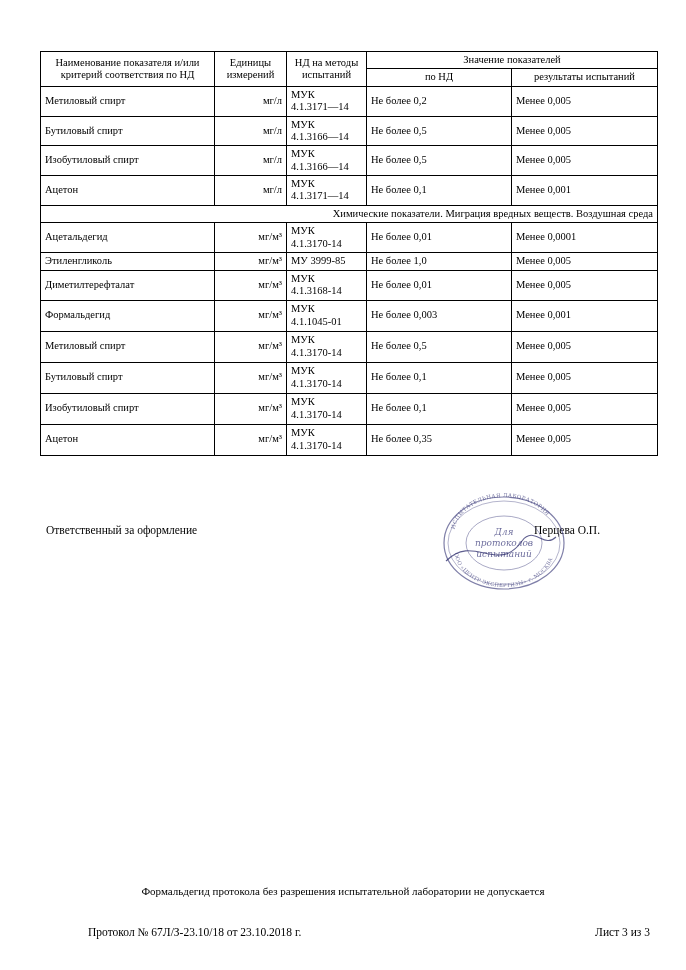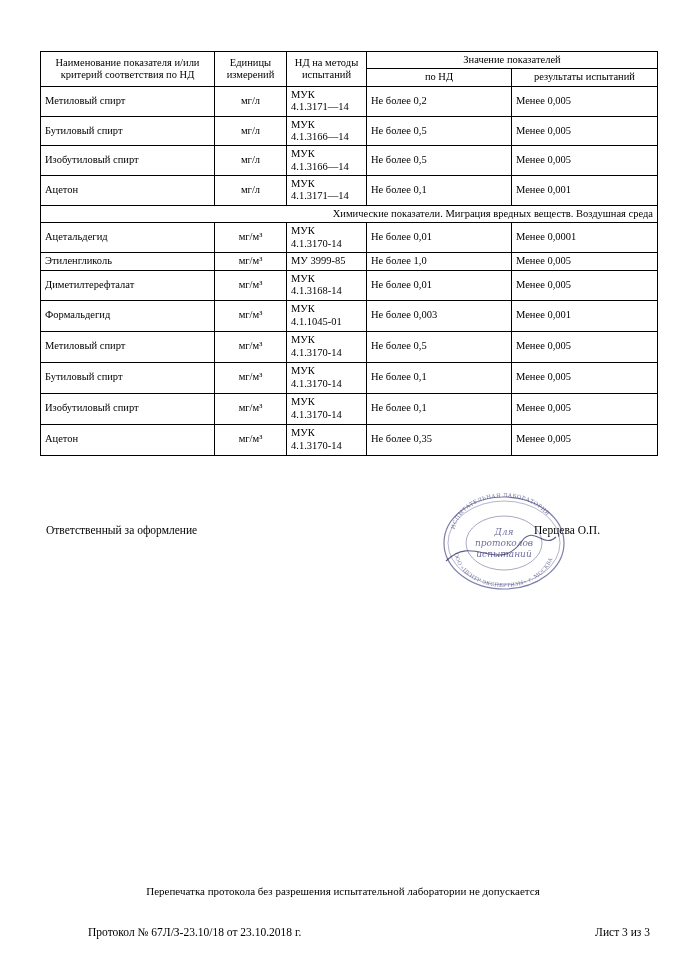--- a/index.html
+++ b/index.html
@@ -42,21 +42,21 @@
     text-align: center;
     font-size: 10.5px;
     padding: 3px 3px;
   }
   td.name {
     text-align: left;
     padding-left: 6px;
     font-size: 11px;
   }
   td.unit {
-    text-align: center;
+    text-align: right;
     font-size: 9.5px;
   }
   td.nd {
     text-align: left;
     padding-left: 6px;
     font-size: 10px;
     line-height: 1.15;
   }
   td.val {
     text-align: left;
@@ -285,17 +285,17 @@
       <text font-family="DejaVu Serif, serif" font-size="5.2" fill="#3a3a7a" opacity="0.7" letter-spacing="0.3">
         <textPath href="#arcBot" startOffset="3%">ООО «ЦЕНТР ЭКСПЕРТИЗЫ» г. МОСКВА</textPath>
       </text>
       <text x="0" y="-8" text-anchor="middle" font-family="DejaVu Serif, serif" font-style="italic" font-size="9" fill="#3a3a7a" opacity="0.75">Для</text>
       <text x="0" y="3" text-anchor="middle" font-family="DejaVu Serif, serif" font-style="italic" font-size="9" fill="#3a3a7a" opacity="0.75">протоколов</text>
       <text x="0" y="14" text-anchor="middle" font-family="DejaVu Serif, serif" font-style="italic" font-size="9" fill="#3a3a7a" opacity="0.75">испытаний</text>
       <path d="M -58 18 C -30 -10, -6 32, 18 -2 C 30 -18, 40 6, 52 -6" fill="none" stroke="#2a2a6a" stroke-width="1.1" opacity="0.75"></path>
     </g>
   </svg>
 
-  <div class="footer-note fn1">Перепечатка протокола без разрешения испытательной лаборатории не допускается</div>
+  <div class="footer-note fn1">Формальдегид протокола без разрешения испытательной лаборатории не допускается</div>
   <div class="footer-left">Протокол № 67Л/З-23.10/18 от 23.10.2018 г.</div>
   <div class="footer-right">Лист 3 из 3</div>
 
 </div>
 
 </body></html>

